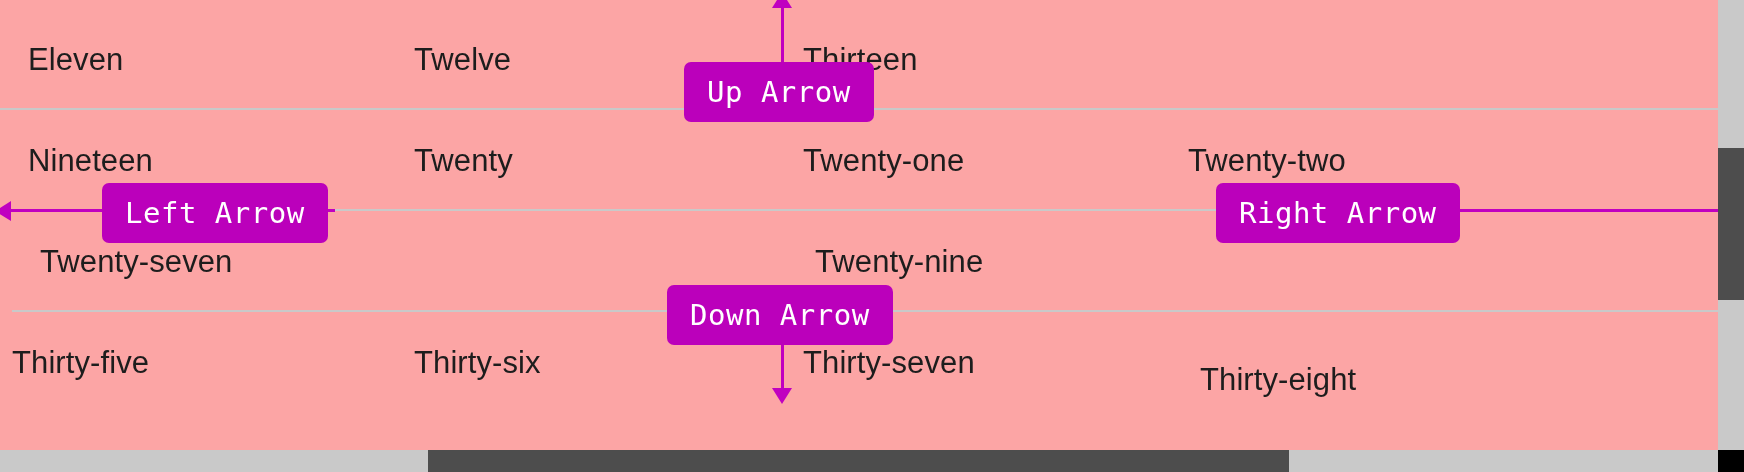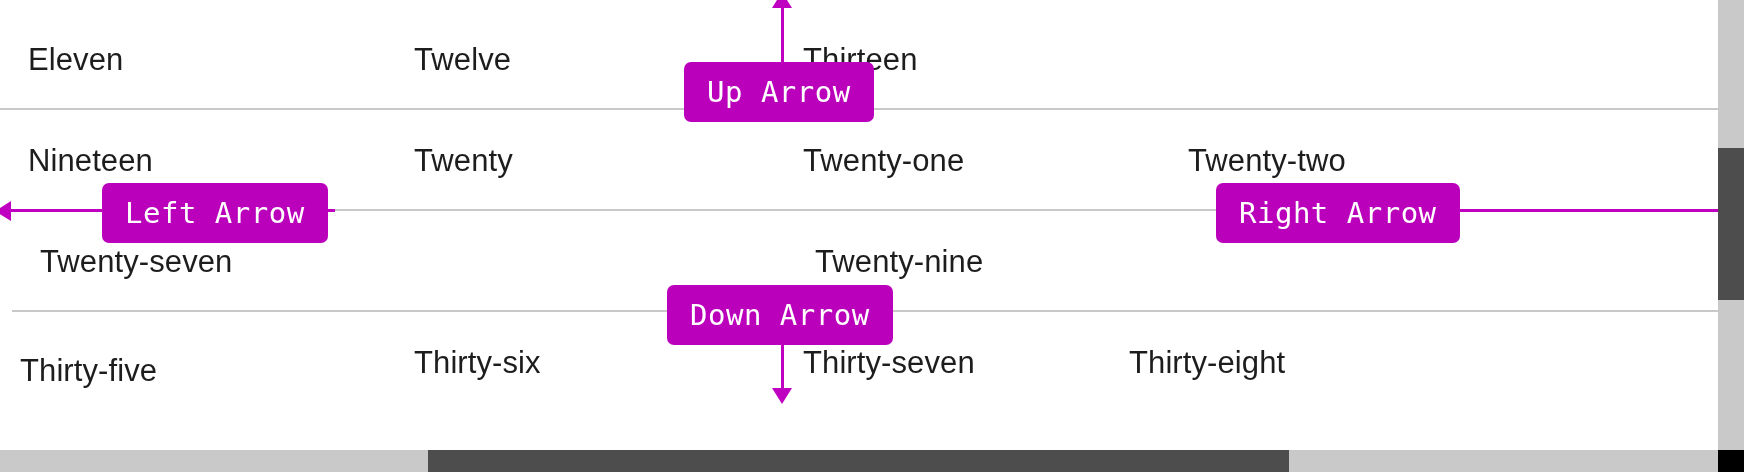--- a/index.html
+++ b/index.html
@@ -9,21 +9,21 @@
     height: 472px;
     background: #000000;
     overflow: hidden;
     font-family: "Liberation Sans", sans-serif;
   }
 
   #viewport {
     position: relative;
     width: 1744px;
     height: 472px;
-    background: #ffffff;
+    background: #fca5a5;
     overflow: hidden;
   }
 
   
   .content-area {
     position: absolute;
     left: 0;
     top: 0;
     width: 1718px;
     height: 450px;
@@ -155,24 +155,24 @@
       <span class="cell" style="left:803px;">Twenty-one</span>
       <span class="cell" style="left:1188px;">Twenty-two</span>
     </div>
 
     <div class="grid-row" style="top:211px;margin-left:12px;">
       <span class="cell" style="left:28px;">Twenty-seven</span>
       <span class="cell" style="left:803px;">Twenty-nine</span>
     </div>
 
     <div class="grid-row no-rule" style="top:312px;">
-      <span class="cell" style="left:20px;margin-top:8px;">Thirty-five</span>
+      <span class="cell" style="left:12px;">Thirty-five</span>
       <span class="cell" style="left:414px;">Thirty-six</span>
       <span class="cell" style="left:803px;">Thirty-seven</span>
-      <span class="cell" style="left:1129px;">Thirty-eight</span>
+      <span class="cell" style="left:1200px;margin-top:17px;">Thirty-eight</span>
     </div>
 
   </div>
 
   <div class="arrow-line vert" style="left:781px; top:0px; height:92px;"></div>
   <div class="arrow-head up" style="left:772px; top:-8px;"></div>
   <div class="arrow-label" style="left:684px; top:62px;">Up Arrow</div>
 
   <div class="arrow-line vert" style="left:781px; top:330px; height:62px;"></div>
   <div class="arrow-head down" style="left:772px; top:388px;"></div>

